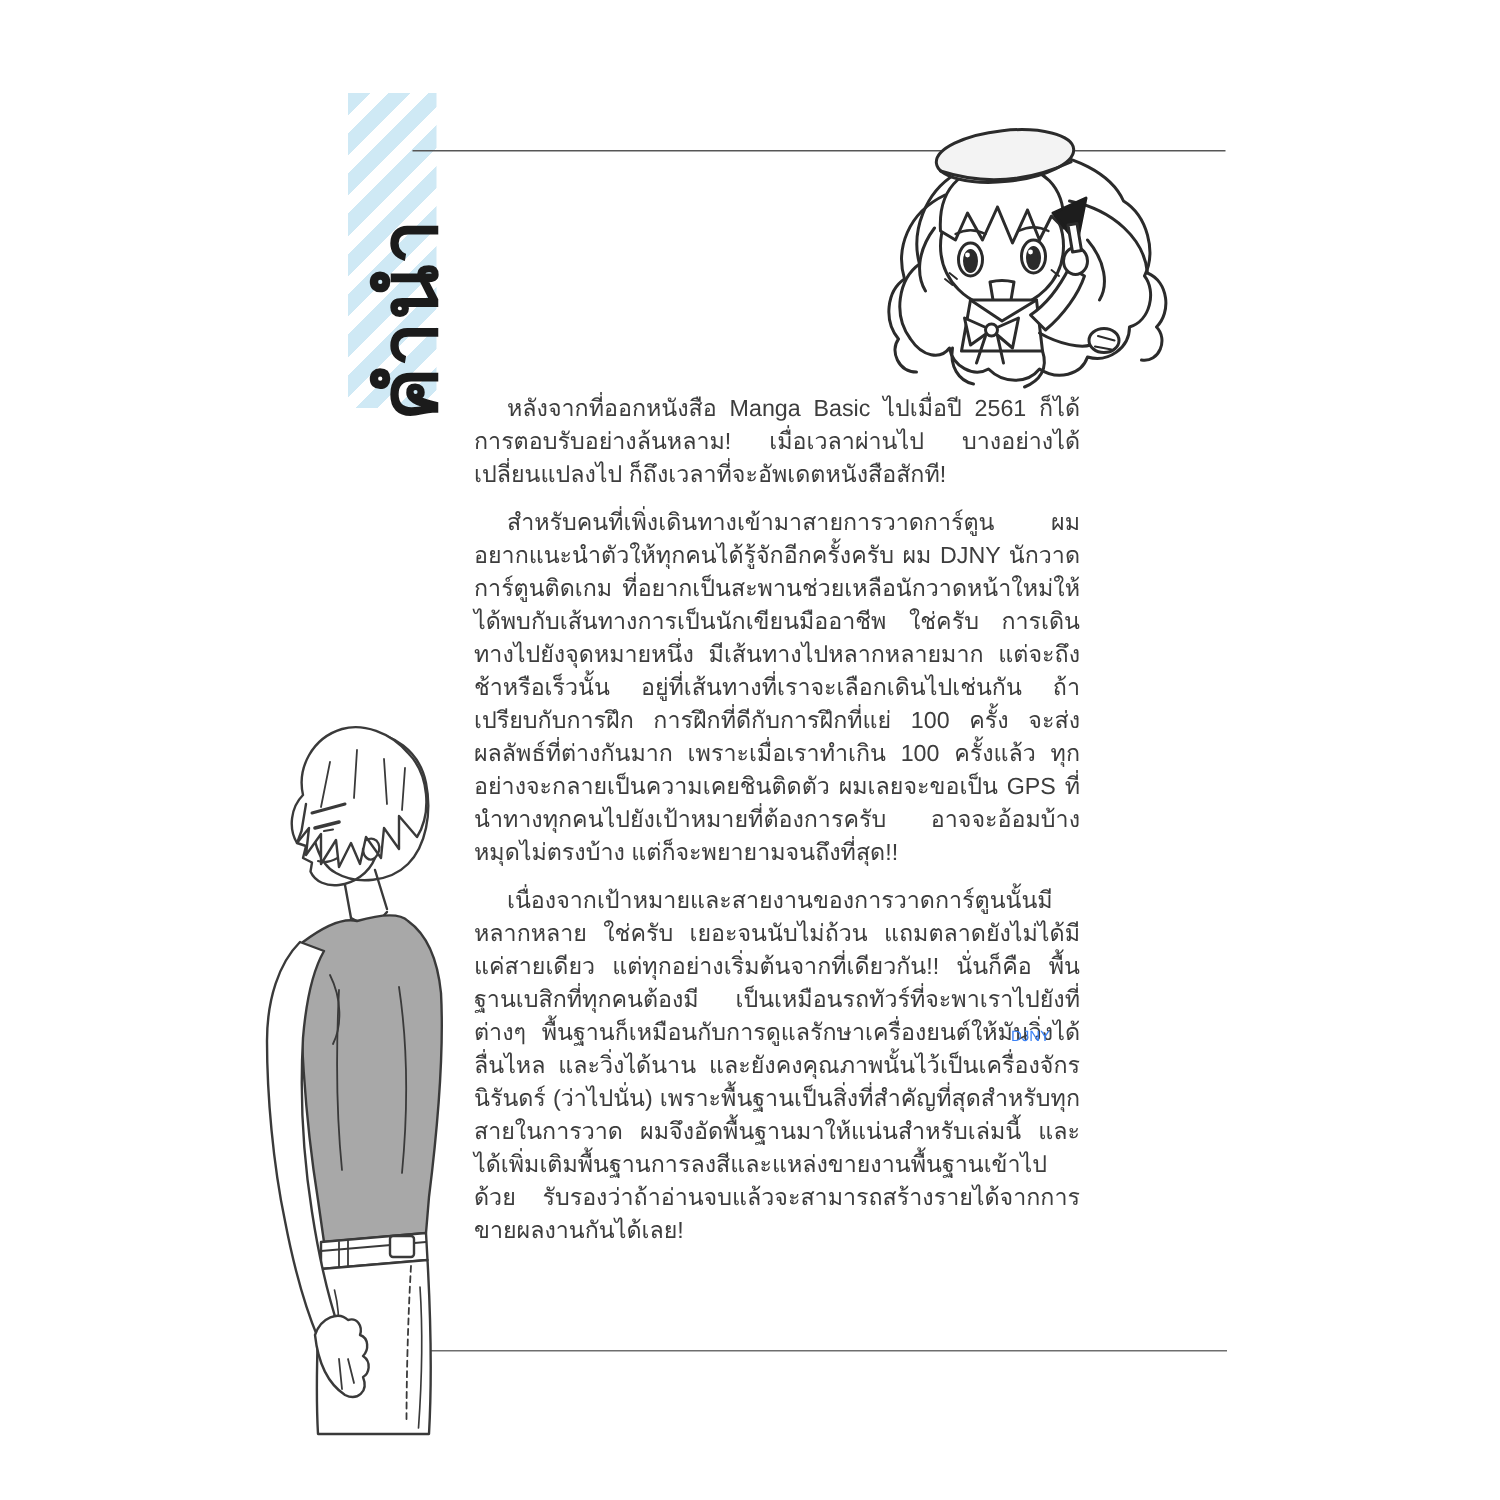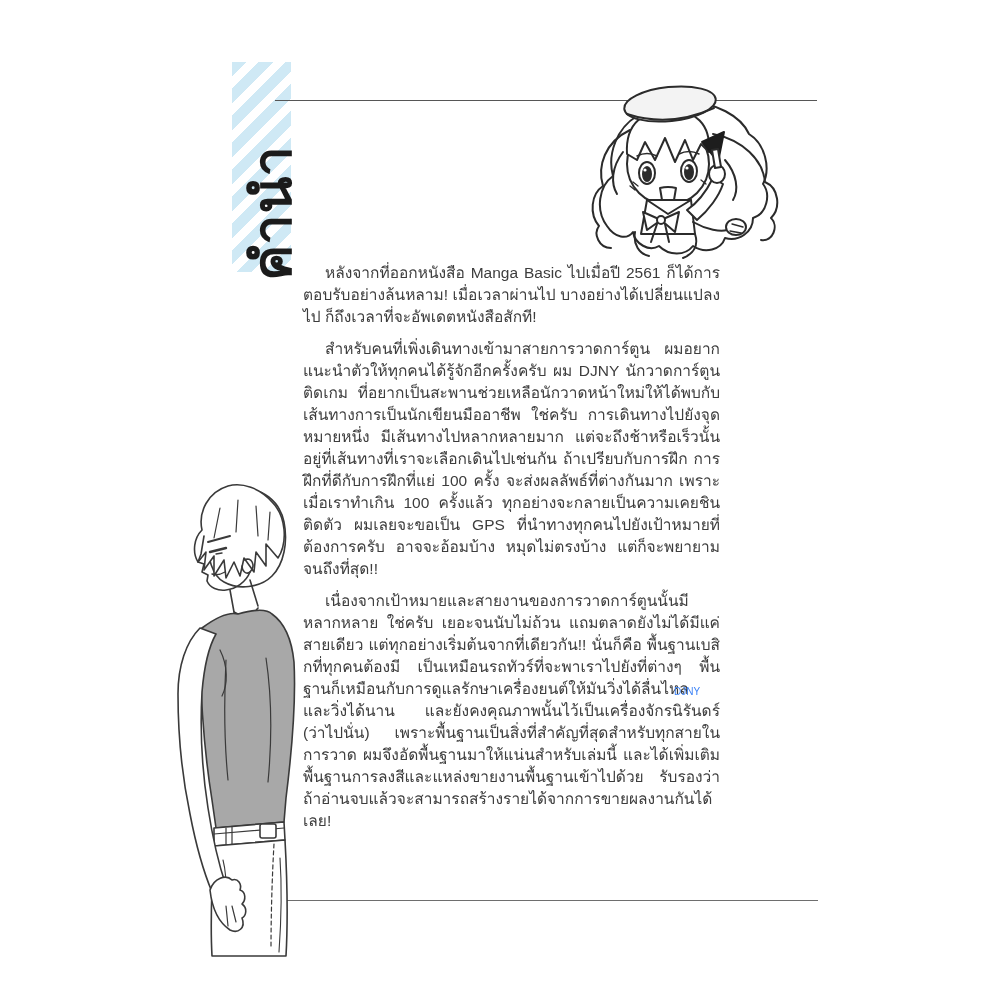--- a/index.html
+++ b/index.html
@@ -21,21 +21,21 @@
   }
   .rule{position:absolute;height:1px;background:#565656;}
   .rule-top{left:275px;top:100px;width:542px;}
   .rule-bottom{left:287px;top:900px;width:531px;background:#6e6e6e;}
   
   .text-col{
     position:absolute;left:300px;top:262px;width:420px;
     font-size:15.5px;line-height:22px;text-align:justify;color:#3d3d3d;
     overflow-wrap:break-word;
   }
-  .text-col p{margin:0 0 10px 3px;text-indent:22px;}
+  .text-col p{margin:0 0 10px 16px;text-indent:22px;}
   .signature{
     position:absolute;left:652px;top:686px;width:70px;text-align:center;
     font-size:10px;color:#3b82f6;
   }
   .illus{position:absolute;}
   .illus-girl{left:575px;top:80px;width:225px;height:180px;}
   .illus-boy{left:168px;top:478px;width:150px;height:480px;}
   svg{display:block;}
 </style>
 </head>

